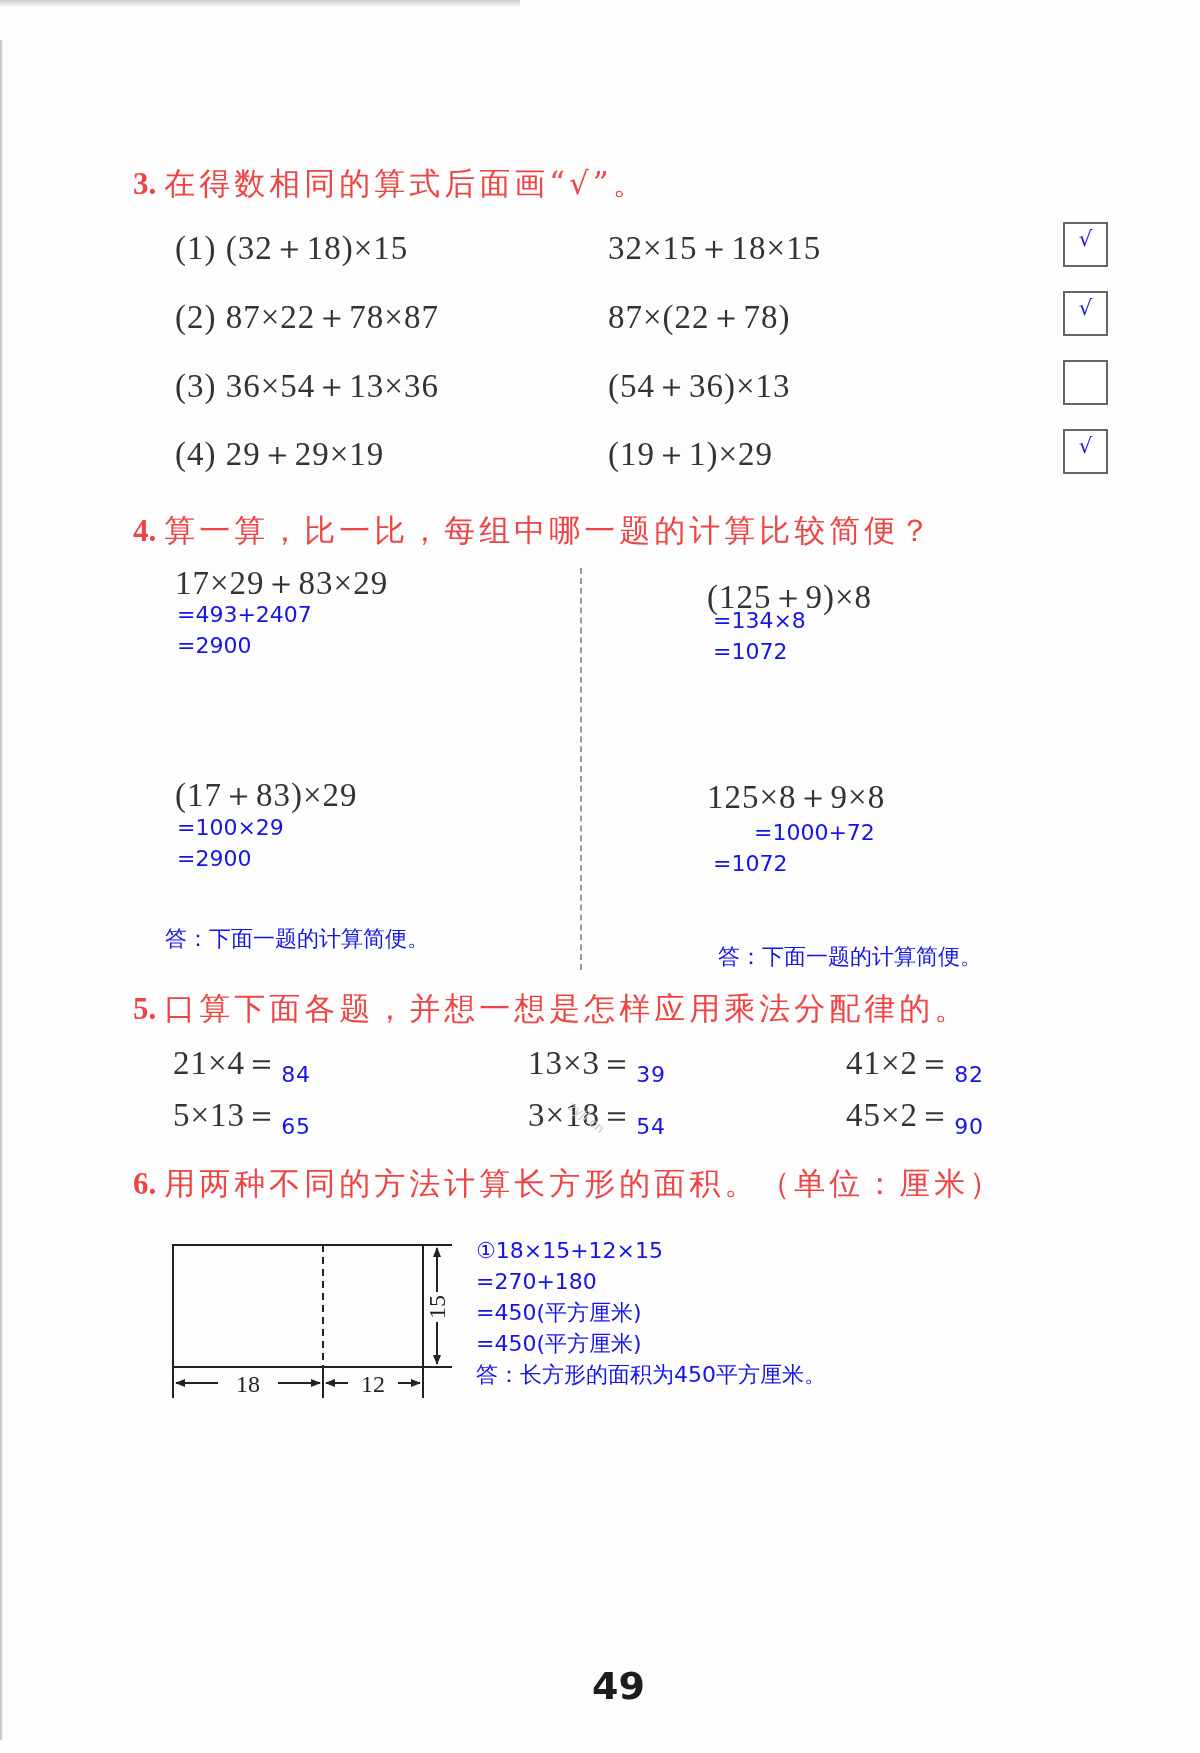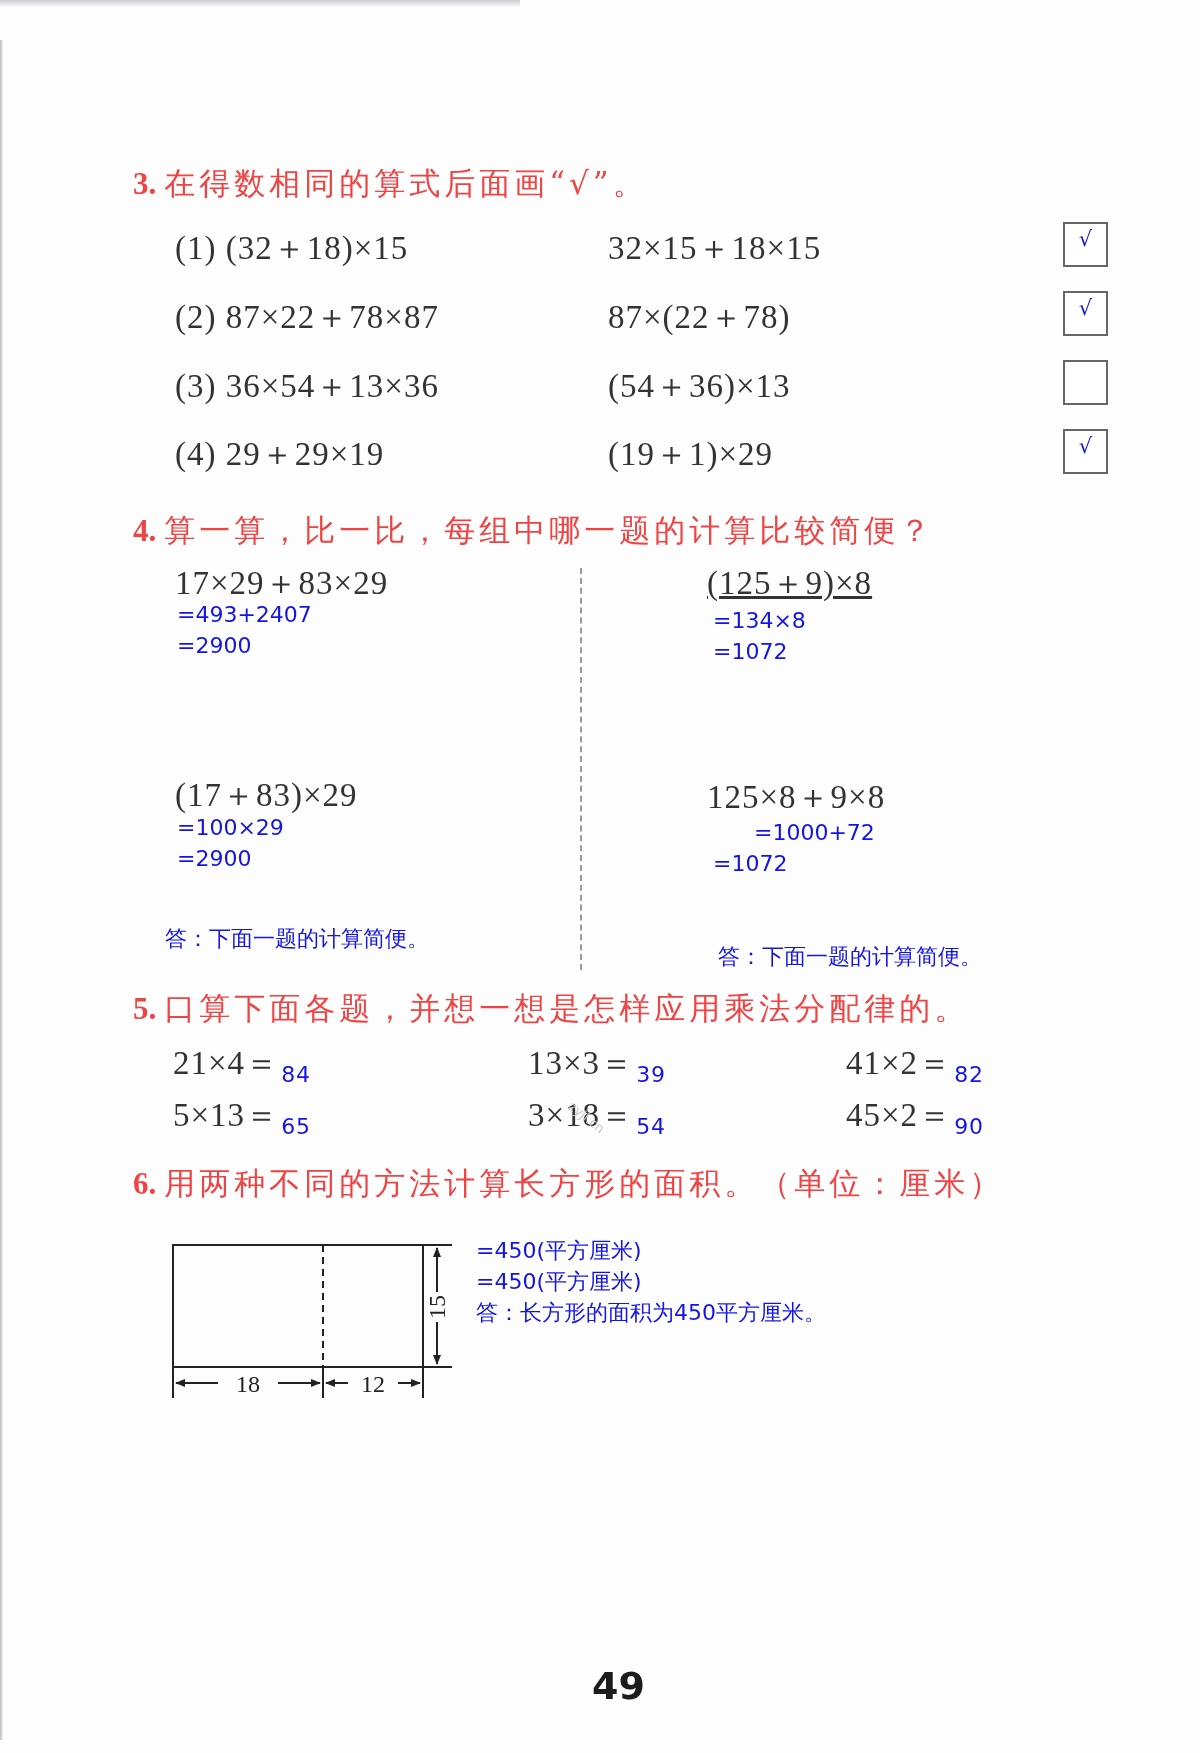--- a/index.html
+++ b/index.html
@@ -73,21 +73,21 @@
   <div class="abs expr" style="left:175px; top:561px;">17×29＋83×29</div>
   <div class="abs blue" style="left:177px; top:602px;">=493+2407</div>
   <div class="abs blue" style="left:177px; top:633px;">=2900</div>
   <div class="abs expr" style="left:175px; top:773px;">(17＋83)×29</div>
   <div class="abs blue" style="left:177px; top:815px;">=100×29</div>
   <div class="abs blue" style="left:177px; top:846px;">=2900</div>
   <div class="abs blue" style="left:165px; top:924px;">答：下面一题的计算简便。</div>
 </div>
 
 <div>
-  <div class="abs expr" style="left:707px; top:561px;text-decoration:underline;">(125＋9)×8</div>
+  <div class="abs expr" style="left:707px; top:575px;">(125＋9)×8</div>
   <div class="abs blue" style="left:713px; top:608px;">=134×8</div>
   <div class="abs blue" style="left:713px; top:639px;">=1072</div>
   <div class="abs expr" style="left:707px; top:775px;">125×8＋9×8</div>
   <div class="abs blue" style="left:754px; top:820px;">=1000+72</div>
   <div class="abs blue" style="left:713px; top:851px;">=1072</div>
   <div class="abs blue" style="left:718px; top:942px;">答：下面一题的计算简便。</div>
 </div>
 
 <div class="abs heading" style="left:133px; top:988px;">
   <span class="num">5.</span><span>口算下面各题，并想一想是怎样应用乘法分配律的。</span>
@@ -133,18 +133,20 @@
 
     <line x1="188" y1="153" x2="166" y2="153" marker-end="url(#arr)"></line>
     <line x1="238" y1="153" x2="260" y2="153" marker-end="url(#arr)"></line>
   </g>
   <text x="88" y="162" text-anchor="middle" font-family="Liberation Serif, serif" font-size="24" fill="#222">18</text>
   <text x="213" y="162" text-anchor="middle" font-family="Liberation Serif, serif" font-size="24" fill="#222">12</text>
   <text x="0" y="0" transform="translate(285,77) rotate(-90)" text-anchor="middle" font-family="Liberation Serif, serif" font-size="24" fill="#222">15</text>
 </svg>
 
 <div class="abs blue-lg" style="left:476px; top:1235px;">
+  <div>①18×15+12×15</div>
+  <div>=270+180</div>
   <div>=450(平方厘米)</div>
   <div>=450(平方厘米)</div>
   <div>答：长方形的面积为450平方厘米。</div>
 </div>
 
 <div class="page-num">49</div>
 
 </body></html>

